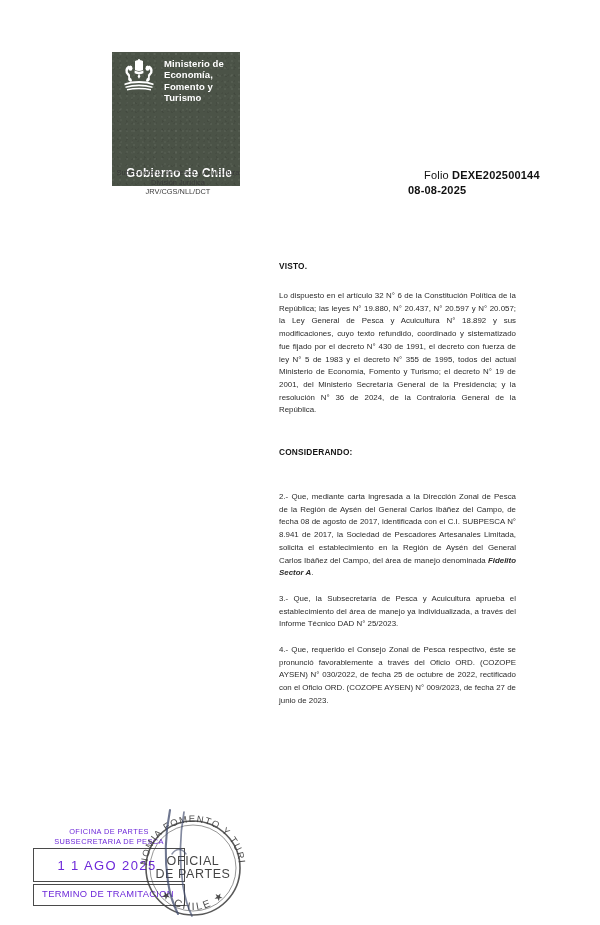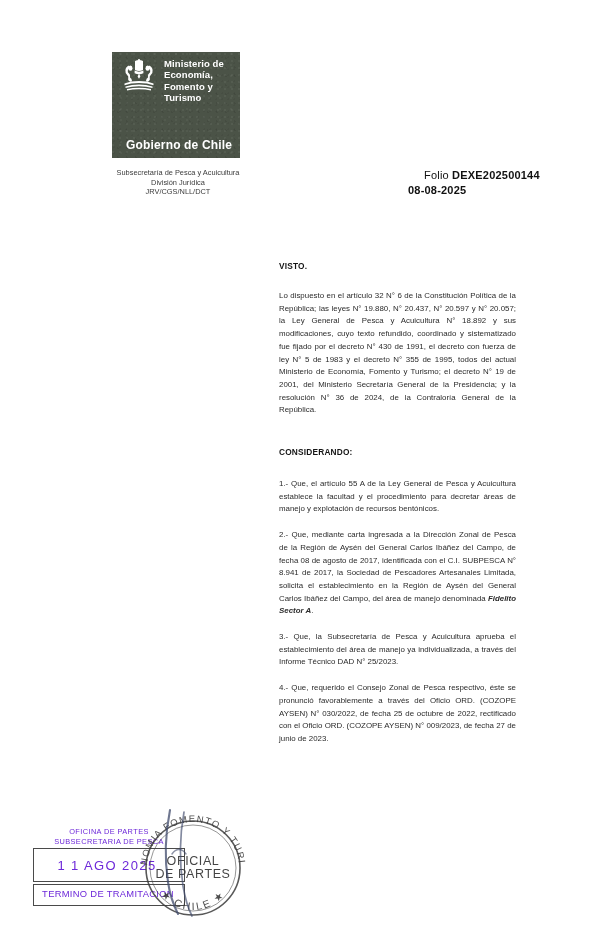--- a/index.html
+++ b/index.html
@@ -21,21 +21,21 @@
     inset: 0;
     background: #ffffff;
   }
 
   
   .logo-block {
     position: absolute;
     left: 112px;
     top: 52px;
     width: 128px;
-    height: 106px;
+    height: 134px;
     background: #4b5347;
     background-image:
       radial-gradient(circle at 18% 28%, rgba(255,255,255,0.05) 0 1px, transparent 1px),
       radial-gradient(circle at 62% 72%, rgba(0,0,0,0.08) 0 1px, transparent 1px),
       radial-gradient(circle at 85% 18%, rgba(255,255,255,0.04) 0 1px, transparent 1px),
       radial-gradient(circle at 40% 90%, rgba(0,0,0,0.06) 0 1px, transparent 1px);
     background-size: 7px 7px, 9px 9px, 11px 11px, 6px 6px;
     overflow: hidden;
   }
   .coat-arms {
@@ -252,21 +252,20 @@
 
     <div class="sp-visto"></div>
     <div class="section-label">VISTO.</div>
     <div class="sp-after-visto-label"></div>
     <div class="para">Lo dispuesto en el artículo 32 N° 6 de la Constitución Política de la República; las leyes N° 19.880, N° 20.437, N° 20.597 y N° 20.057; la Ley General de Pesca y Acuicultura N° 18.892 y sus modificaciones, cuyo texto refundido, coordinado y sistematizado fue fijado por el decreto N° 430 de 1991, el decreto con fuerza de ley N° 5 de 1983 y el decreto N° 355 de 1995, todos del actual Ministerio de Economía, Fomento y Turismo; el decreto N° 19 de 2001, del Ministerio Secretaría General de la Presidencia; y la resolución N° 36 de 2024, de la Contraloría General de la República.</div>
 
     <div class="sp-cons"></div>
     <div class="section-label">CONSIDERANDO:</div>
     <div class="sp-after-cons-label"></div>
 
-    <div class="para">1.- Que, el artículo 55 A de la Ley General de Pesca y Acuicultura establece la facultad y el procedimiento para decretar áreas de manejo y explotación de recursos bentónicos.</div>
     <div class="sp-item"></div>
 
     <div class="para"><span>2.- Que, mediante carta ingresada a la Dirección Zonal de Pesca de la Región de Aysén del General Carlos Ibáñez del Campo, de fecha 08 de agosto de 2017, identificada con el C.I. SUBPESCA N° 8.941 de 2017, la Sociedad de Pescadores Artesanales Limitada, solicita el establecimiento en la Región de Aysén del General Carlos Ibáñez del Campo, del área de manejo denominada </span><span class="it">Fidelito Sector A</span><span>.</span></div>
     <div class="sp-item"></div>
 
     <div class="para">3.- Que, la Subsecretaría de Pesca y Acuicultura aprueba el establecimiento del área de manejo ya individualizada, a través del Informe Técnico DAD N° 25/2023.</div>
     <div class="sp-item"></div>
 
     <div class="para">4.- Que, requerido el Consejo Zonal de Pesca respectivo, éste se pronunció favorablemente a través del Oficio ORD. (COZOPE AYSEN) N° 030/2022, de fecha 25 de octubre de 2022, rectificado con el Oficio ORD. (COZOPE AYSEN) N° 009/2023, de fecha 27 de junio de 2023.</div>
   </div>

